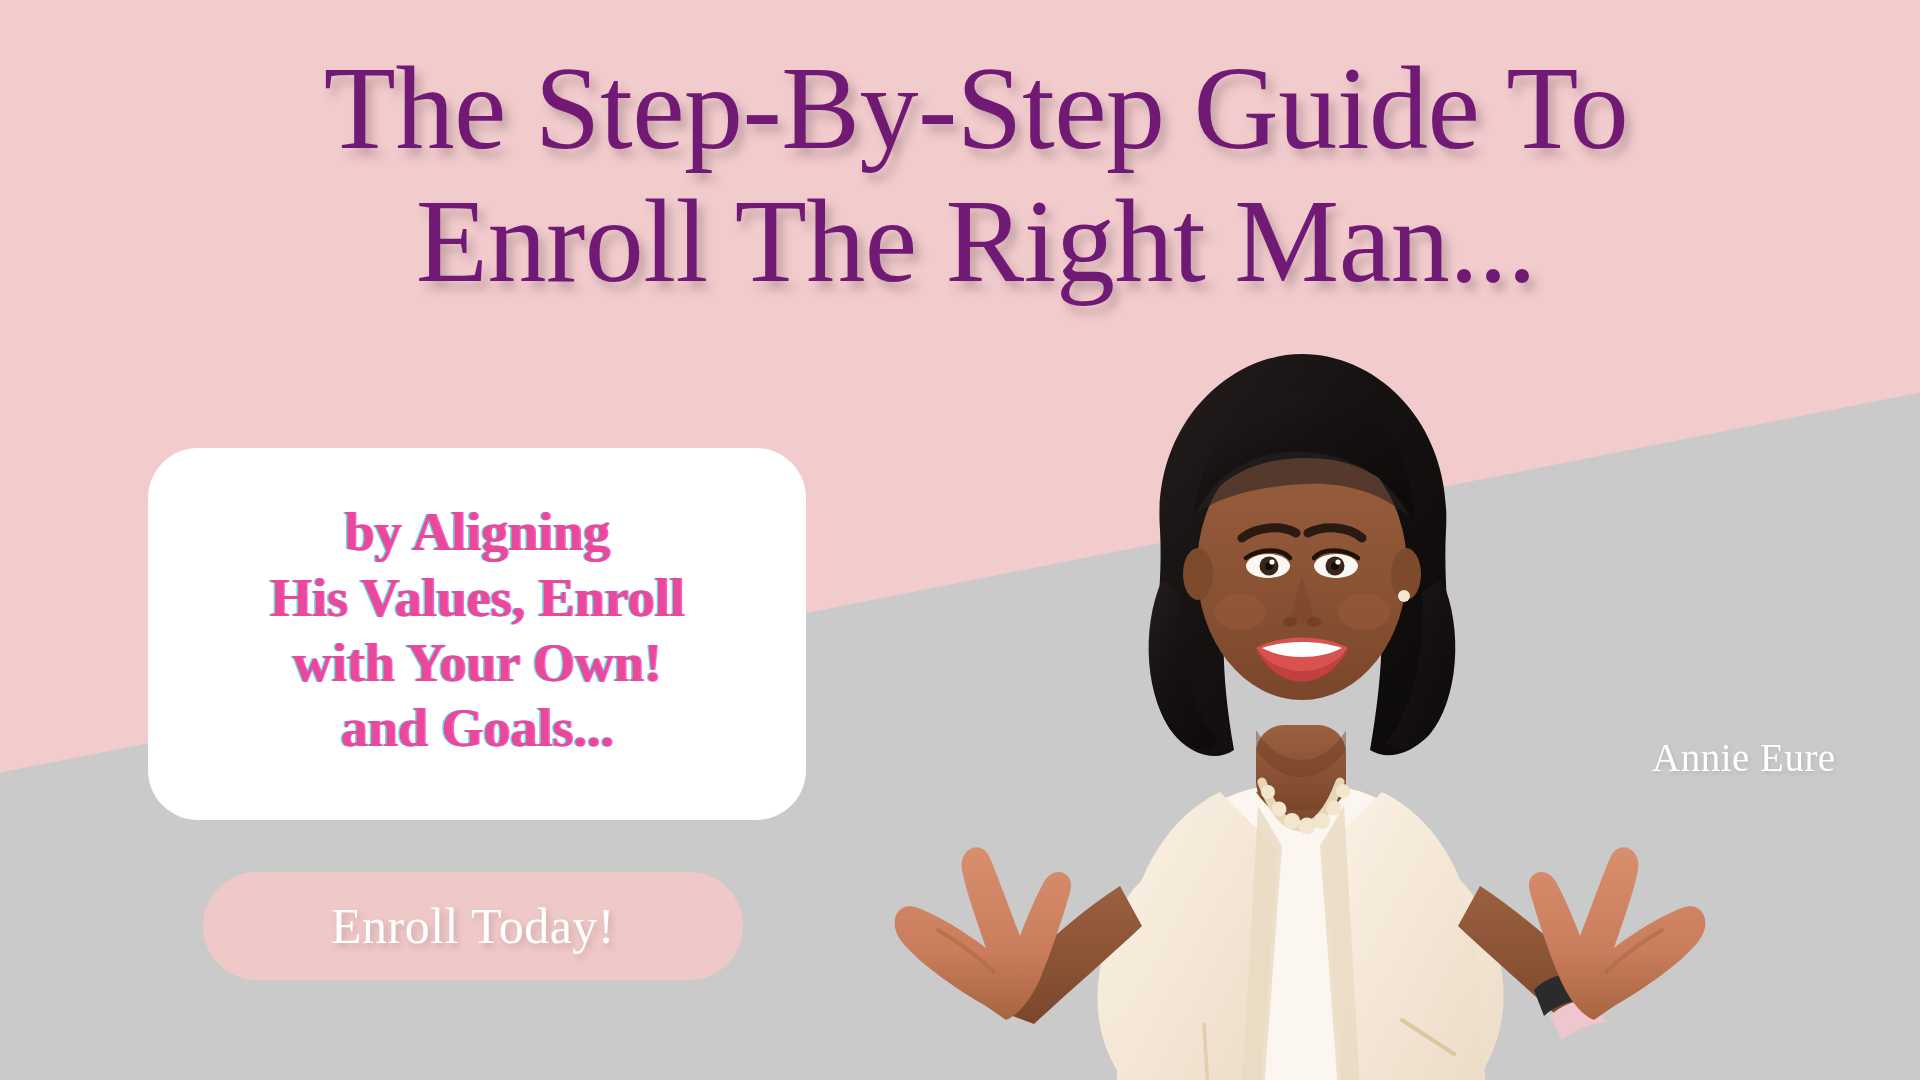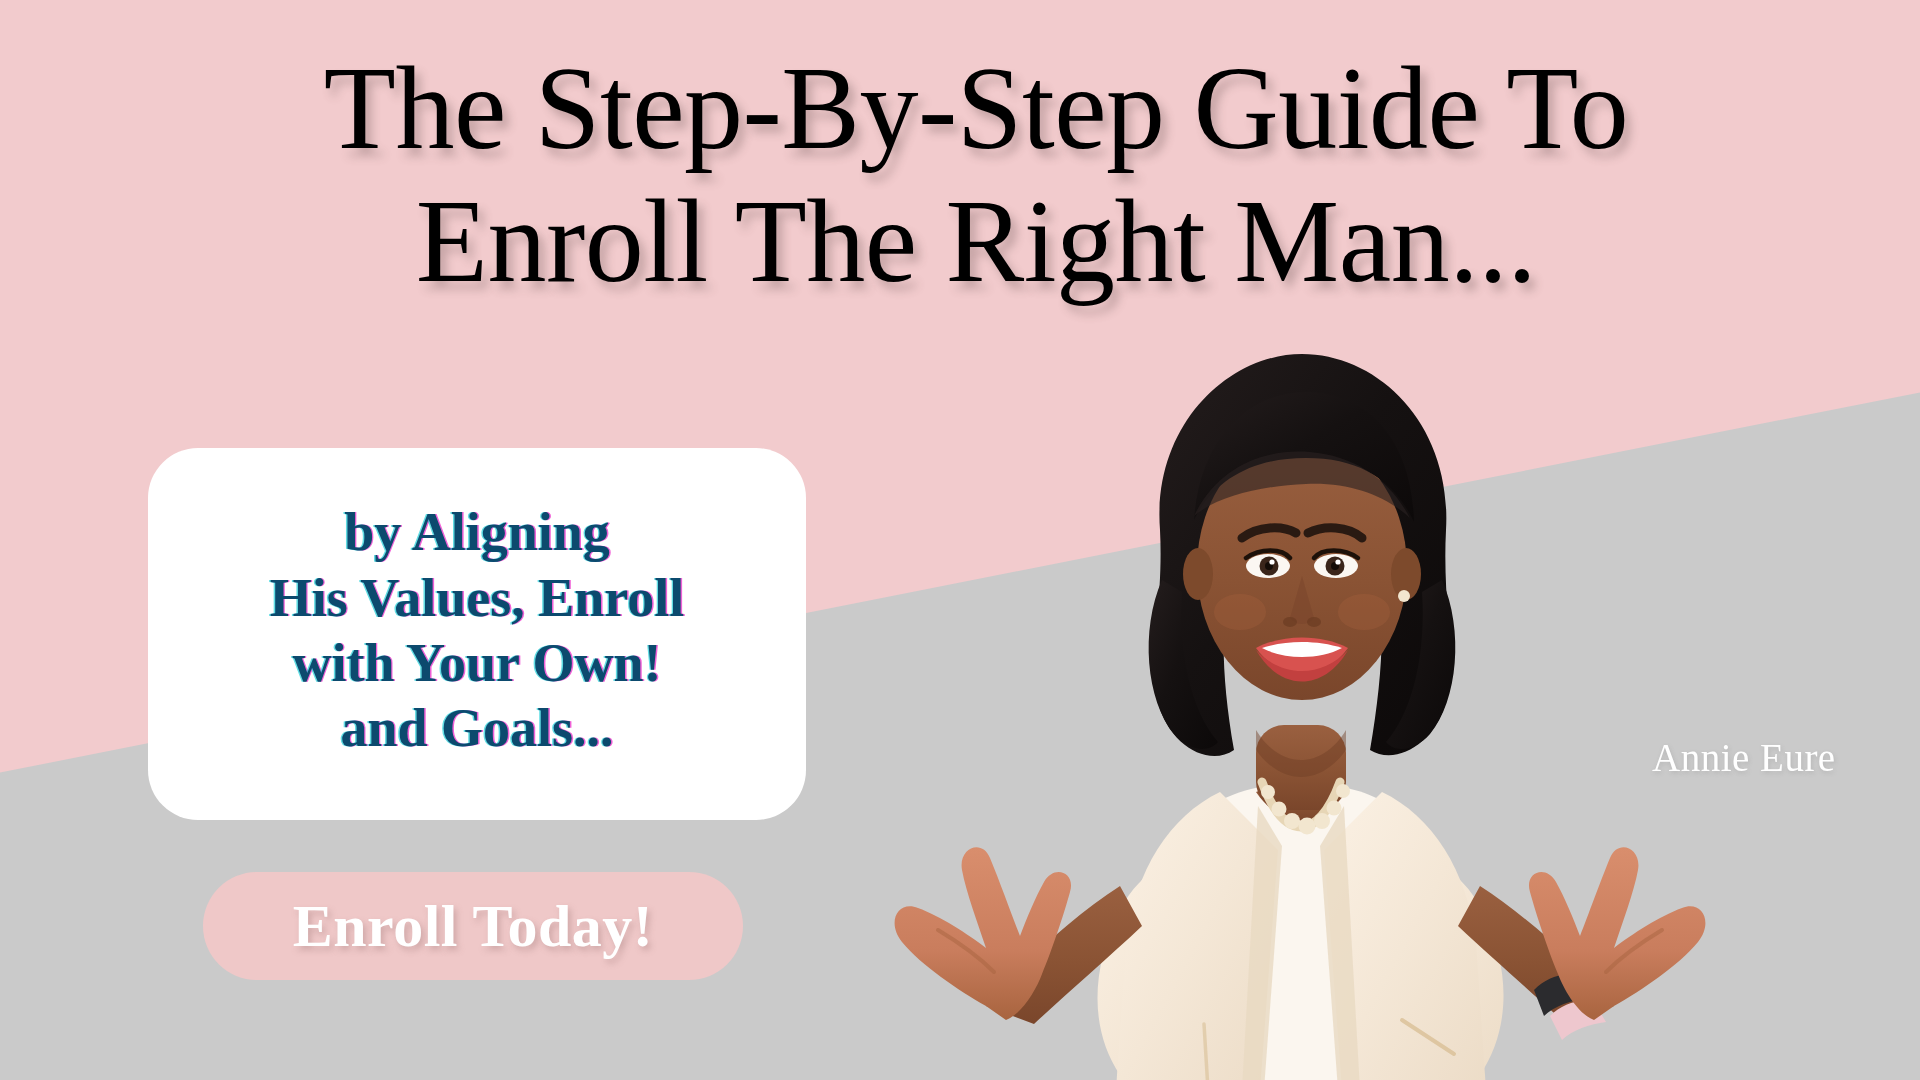--- a/index.html
+++ b/index.html
@@ -22,21 +22,21 @@
     transform-origin: 50% 50%;
     z-index:1;
   }
 
   
   .headline {
     position:absolute;
     z-index:6;
     left:0; right:0; top:48px;
     text-align:center;
-    color:#000000;
+    color:#701a75;
     font-size:118px;
     line-height:1.04;
     font-weight:400;
     letter-spacing:-0.5px;
     text-shadow: 6px 8px 10px rgba(90,70,70,0.30);
     padding:0 70px;
     text-rendering:optimizeLegibility;
     margin-left:32px;
   }
   .headline .ln { display:block; white-space:nowrap; }
@@ -53,21 +53,21 @@
     display:flex;
     flex-direction:column;
     align-items:center;
     justify-content:center;
     padding:18px 26px 24px;
   }
   .card-line {
     display:block;
     width:100%;
     text-align:center;
-    color:#0c4a6e;
+    color:#ec4899;
     font-weight:700;
     font-size:54px;
     line-height:1.21;
     white-space:nowrap;
     text-shadow:
        -1.4px 0 0 rgba(0,200,210,0.62),
         1.4px 0 0 rgba(230,0,190,0.62);
   }
 
   
@@ -76,22 +76,22 @@
     z-index:7;
     left:203px; top:872px;
     width:540px; height:108px;
     background:#efc8c8;
     border-radius:60px;
     display:flex; align-items:center; justify-content:center;
     cursor:pointer;
   }
   .cta-label {
     color:#ffffff;
-    font-size:60px;
-    font-weight:700;
+    font-size:50px;
+    font-weight:400;
     letter-spacing:0.5px;
     text-shadow: 3px 4px 6px rgba(150,110,110,0.35);
     white-space:nowrap;
   }
 
   
   .presenter-name {
     position:absolute;
     z-index:8;
     left:1652px; top:735px;

